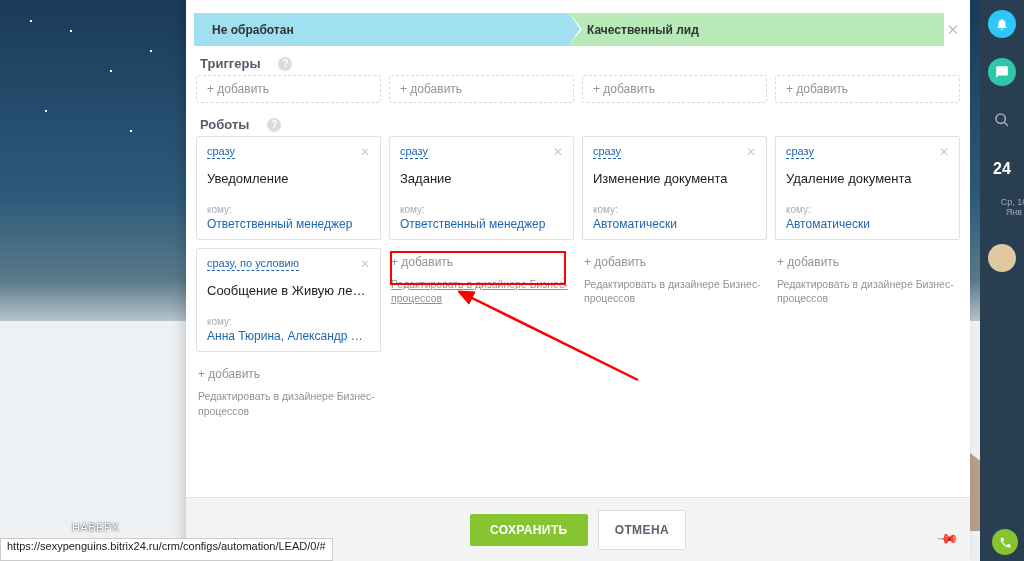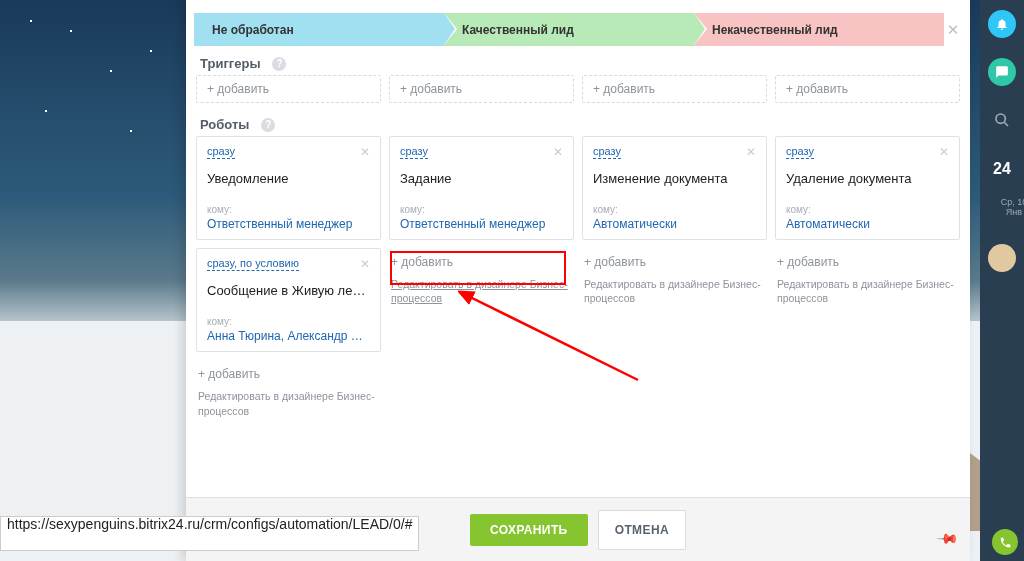--- a/index.html
+++ b/index.html
@@ -168,21 +168,21 @@
 .stage-4 { background: #f7c3c3; }
 .section {
   padding: 10px 14px 4px 14px;
 }
 .section-title {
   color: #535c69;
   font-size: 13px;
   font-weight: 600;
   display: flex;
   align-items: center;
-  gap: 12px;
+  gap: 18px;
 }
 .help-dot {
   width: 14px;
   height: 14px;
   border-radius: 50%;
   background: #d9dce0;
   color: #fff;
   display: inline-flex;
   align-items: center;
   justify-content: center;
@@ -323,26 +323,26 @@
   position: absolute;
   right: 14px;
   bottom: 14px;
   color: #9aa0a8;
   font-size: 14px;
   cursor: pointer;
   transform: rotate(45deg);
 }
 .status-bar {
   position: absolute;
-  bottom: 10px;
+  bottom: 0;
   left: 0;
-  height: 35px;
+  height: 23px;
   background: #fff;
   border: 1px solid #ccc;
-  font-size: 14px;
+  font-size: 11px;
   color: #222;
   padding: 0 6px;
   line-height: 15px;
   z-index: 40;
 }
 .call-btn {
   position: absolute;
   right: 6px;
   bottom: 6px;
   width: 26px;
@@ -400,21 +400,20 @@
   <div class="rail-date">Ср, 10 Янв</div>
   <div class="rail-avatar"></div>
 </div>
 
 <div class="modal">
   <div class="modal-close">✕</div>
 
   <div class="stages">
     <div class="stage stage-1">Не обработан</div>
     <div class="stage stage-3">Качественный лид</div>
-    <div class="stage stage-4">Некачественный лид</div>
   </div>
 
   <div class="modal-body">
 
     <div class="section">
       <div class="section-title">
         <span>Триггеры</span>
         <span class="help-dot">?</span>
       </div>
     </div>

